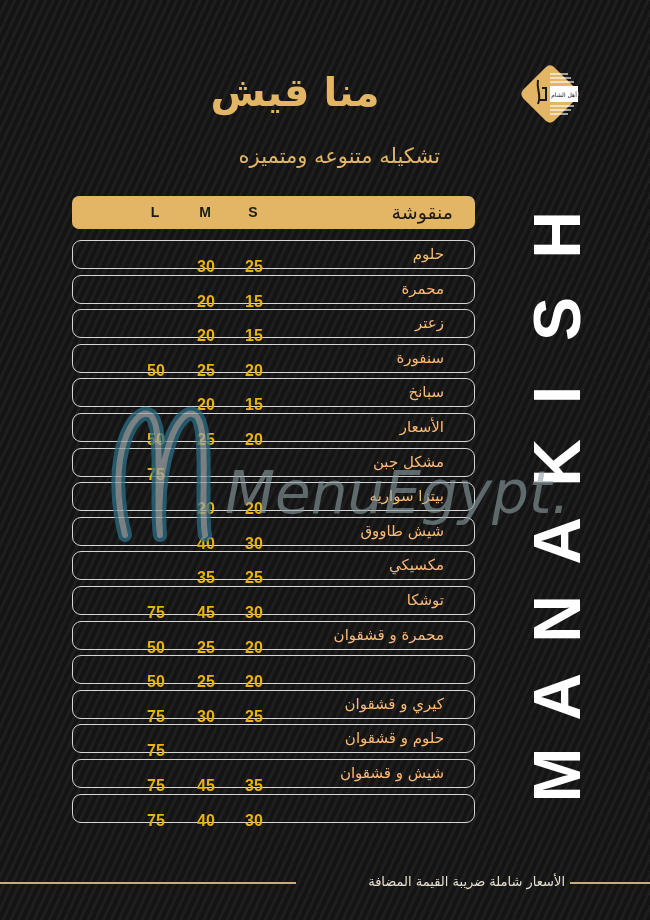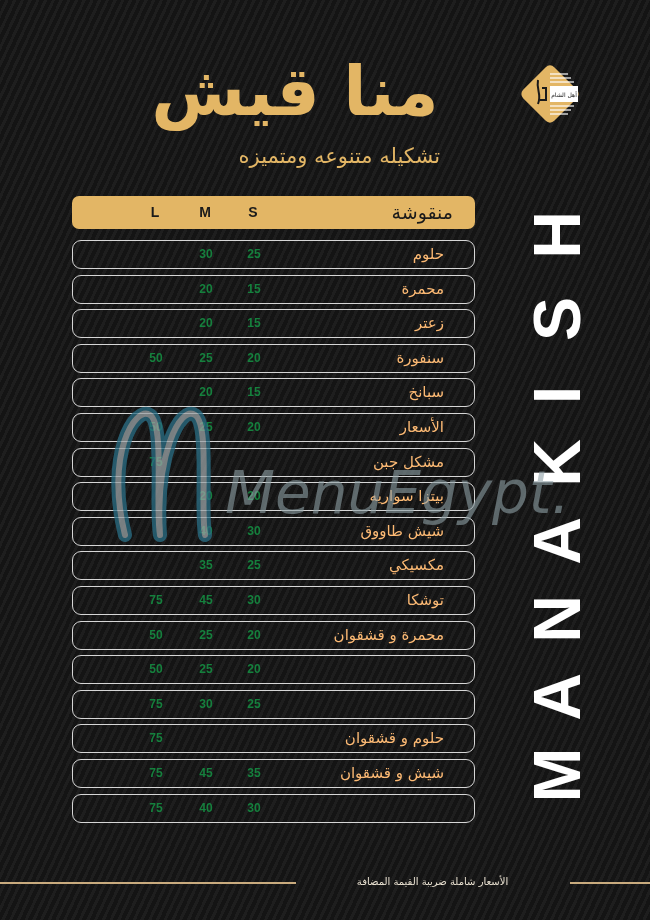--- a/index.html
+++ b/index.html
@@ -13,21 +13,21 @@
       #1e1e1e 4px, #1e1e1e 7px);
     font-family: "DejaVu Sans", sans-serif;
     color: #fff;
   }
   .logo {
     position: absolute; left: 516px; top: 60px; width: 68px; height: 68px;
   }
   .title {
     position: absolute; left: 150px; top: 52px; width: 290px;
     text-align: center; direction: rtl;
-    font-size: 68px; font-weight: bold; color: #e3b665; line-height: 80px;
+    font-size: 40px; font-weight: bold; color: #e3b665; line-height: 80px;
   }
   .subtitle {
     position: absolute; left: 150px; top: 142px; width: 290px;
     text-align: right; direction: rtl;
     font-size: 21px; color: #e3b665; line-height: 28px;
   }
   .header-bar {
     position: absolute; left: 72px; top: 196px; width: 403px; height: 33px;
     background: #e3b665; border-radius: 7px;
   }
@@ -45,40 +45,40 @@
   .c-s { left: 161px; }
   .rows { position: absolute; left: 72px; top: 240px; width: 403px; }
   .row {
     position: absolute; left: 0; width: 403px; height: 29px;
     border: 1.5px solid #d6d6d6; border-radius: 9px;
   }
   .row .name {
     position: absolute; right: 30px; top: 0; line-height: 26px;
     font-size: 15px; color: #fdba74; direction: rtl; white-space: nowrap;
   }
-  .row .col { top: 0; line-height: 26px; font-size: 12px; color: #15803d; }
+  .row .col { top: 13px; line-height: 26px; font-size: 16px; color: #eab308; }
   .vertical {
     position: absolute; left: 523px; top: 190px; width: 68px; height: 620px;
   }
   .vertical .letter {
     position: absolute; left: 0; width: 68px; height: 70px;
     text-align: center; line-height: 70px;
     font-family: "Liberation Sans", sans-serif; font-weight: bold;
     font-size: 66px; color: #ffffff;
     transform: rotate(-90deg);
   }
   .footer-line-left {
     position: absolute; left: 0; top: 882px; width: 296px; height: 2px; background: #c9ab7e;
   }
   .footer-line-right {
     position: absolute; left: 570px; top: 882px; width: 80px; height: 2px; background: #c9ab7e;
   }
   .footer-text {
     position: absolute; left: 300px; top: 874px; width: 265px;
-    text-align: center; direction: rtl; font-size: 10px; line-height: 16px; color: #e8e0d0;
+    direction: rtl; font-size: 13px; line-height: 16px; color: #e8e0d0;
   }
   .watermark {
     position: absolute; left: 105px; top: 395px; width: 460px; height: 160px;
     pointer-events: none; opacity: 0.75;
   }
 </style>
 </head>
 <body>
 
 <div class="logo">
@@ -183,20 +183,21 @@
   </div>
   <div class="row" style="top:415.2px">
     <span class="col c-l">50</span>
     <span class="col c-m">25</span>
     <span class="col c-s">20</span>
   </div>
   <div class="row" style="top:449.8px">
     <span class="col c-l">75</span>
     <span class="col c-m">30</span>
     <span class="col c-s">25</span>
+    <span class="name">كيري و قشقوان</span>
   </div>
   <div class="row" style="top:484.4px">
     <span class="col c-l">75</span>
     <span class="col c-m"></span>
     <span class="col c-s"></span>
     <span class="name">حلوم و قشقوان</span>
   </div>
   <div class="row" style="top:519px">
     <span class="col c-l">75</span>
     <span class="col c-m">45</span>

